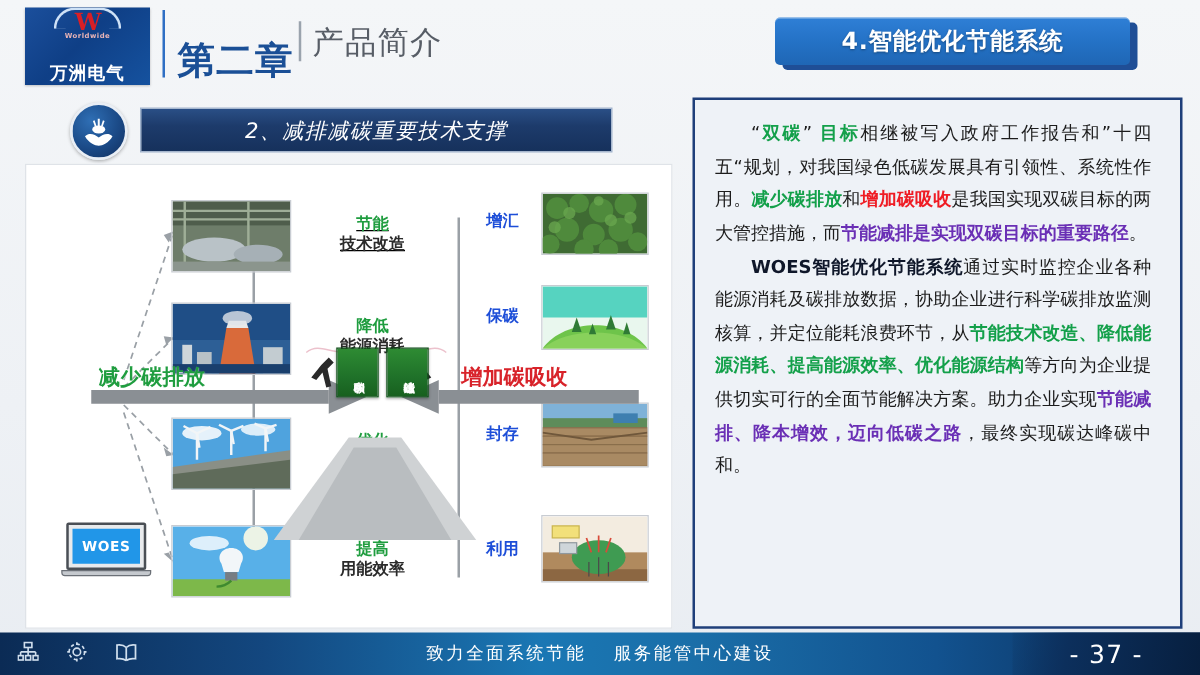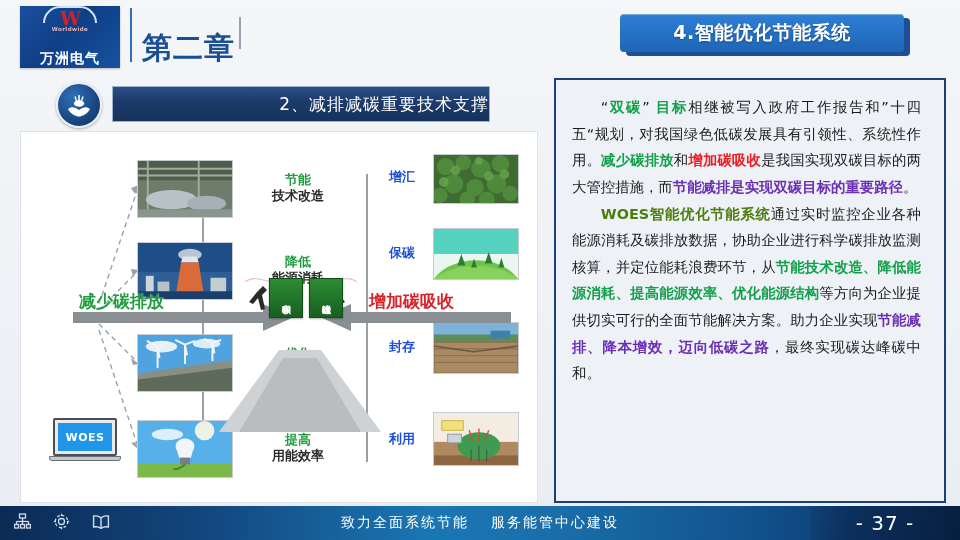--- a/index.html
+++ b/index.html
@@ -51,21 +51,21 @@
   
   .sec-icon { position:absolute; left:56px; top:82px; width:46px; height:46px;
      border-radius:50%;
      background: radial-gradient(circle at 35% 30%, #2f6fb5 0%, #1b4a87 55%, #102f5e 100%);
      border:2px solid #e9eef5; box-shadow:0 1px 3px rgba(0,0,0,.3);
      display:flex; align-items:center; justify-content:center; }
   .sec-icon svg { display:block; }
   .sec-bar { position:absolute; left:112px; top:86px; width:378px; height:36px;
      background: linear-gradient(180deg,#2a4f86 0%, #1d3b6b 40%, #16315c 100%);
      border:1px solid #9fb2cc;
-     display:flex; align-items:center; justify-content:flex-end; }
+     display:flex; align-items:center; justify-content:center;font-style:italic; }
   .sec-bar span { color:#fff; font-size:17px; letter-spacing:1px; }
 
   
   .diagram { position:absolute; left:20px; top:131px; width:518px; height:372px;
      background:#ffffff; border:1px solid #dfe3e8; }
 
   .node { position:absolute; border:1px solid #c8ccd2; overflow:hidden; }
   .nimg { width:100%; height:100%; display:block; }
 
   .lbl { position:absolute; text-align:center; line-height:1.25; }
@@ -99,21 +99,21 @@
   
   .textpanel { position:absolute; left:554px; top:78px; width:392px; height:425px;
      background:#eef2f7; border:2px solid #1f3f7a; padding:14px 23px 10px 16px; }
   .ptext { font-size:14.4px; line-height:1.85; color:#1c1c1c;
      text-align:justify; text-justify:inter-ideograph; }
   .ptext p { text-indent:2em; }
   .ptext p + p { margin-top:0; }
   .g  { color:#13a04a; font-weight:bold; }
   .r  { color:#ef1c24; font-weight:bold; }
   .pu { color:#6a2fb5; font-weight:bold; }
-  .bl { color:#4d7c0f; font-weight:bold; }
+  .bl { color:#0f172a; font-weight:bold; }
 
   
   .footer { position:absolute; left:0; bottom:0; width:960px; height:34px;
      background: linear-gradient(90deg,#0b2b55 0%, #13477f 22%, #1a77b4 45%,
                  #1a6ea8 58%, #12528f 78%, #0a2a53 100%); }
   .f-icons { position:absolute; left:14px; top:7px; display:flex; gap:22px;
      align-items:center; }
   .f-icons svg { display:block; opacity:.95; }
   .f-text { position:absolute; left:0; top:0; width:960px; height:34px;
      display:flex; align-items:center; justify-content:center;
@@ -134,20 +134,21 @@
       <div class="logo-arc"></div>
       <div class="logo-w">W</div>
     </div>
     <div class="logo-ww">Worldwide</div>
     <div class="logo-cn">万洲电气</div>
   </div>
 
   <div class="hdr-div"></div>
   <div class="hdr-chapter">第二章</div>
   <div class="hdr-sep"></div>
+  <div class="hdr-sub">产品简介</div>
 
   <div class="badge-wrap">
     <div class="badge-shadow"></div>
     <div class="badge">
       <span>4.智能优化节能系统</span>
     </div>
   </div>
 
   <div class="sec-icon">
     <svg width="28" height="26" viewBox="0 0 28 26">
@@ -190,21 +191,21 @@
           <line x1="0" y1="8" x2="96" y2="8"></line>
             <line x1="0" y1="15" x2="96" y2="15"></line>
           <line x1="10" y1="0" x2="10" y2="58"></line>
             <line x1="62" y1="0" x2="62" y2="58"></line>
         </g>
         <ellipse cx="34" cy="40" rx="26" ry="10" fill="#b9c2c7"></ellipse>
         <ellipse cx="70" cy="44" rx="20" ry="8" fill="#a6b0b6"></ellipse>
         <rect x="0" y="50" width="96" height="8" fill="#8b958d"></rect>
       </svg>
     </div>
-    <div class="lbl" style="left:222px; top:40px; width:110px;">
+    <div class="lbl" style="left:222px; top:40px; width:110px;text-decoration:underline;">
       <div class="l1 green">节能</div>
       <div class="l2">技术改造</div>
     </div>
 
     <div class="node" style="left:116px; top:110px; width:96px; height:58px;">
       <svg class="nimg" viewBox="0 0 96 58" preserveAspectRatio="none">
         <rect width="96" height="58" fill="#2d5f96"></rect>
         <rect y="0" width="96" height="30" fill="#1f4e86"></rect>
         <path d="M38 58 L44 20 L62 20 L68 58 Z" fill="#d96a3a"></path>
         <path d="M44 20 L62 20 L60 14 L46 14 Z" fill="#e8e8e8"></path>

